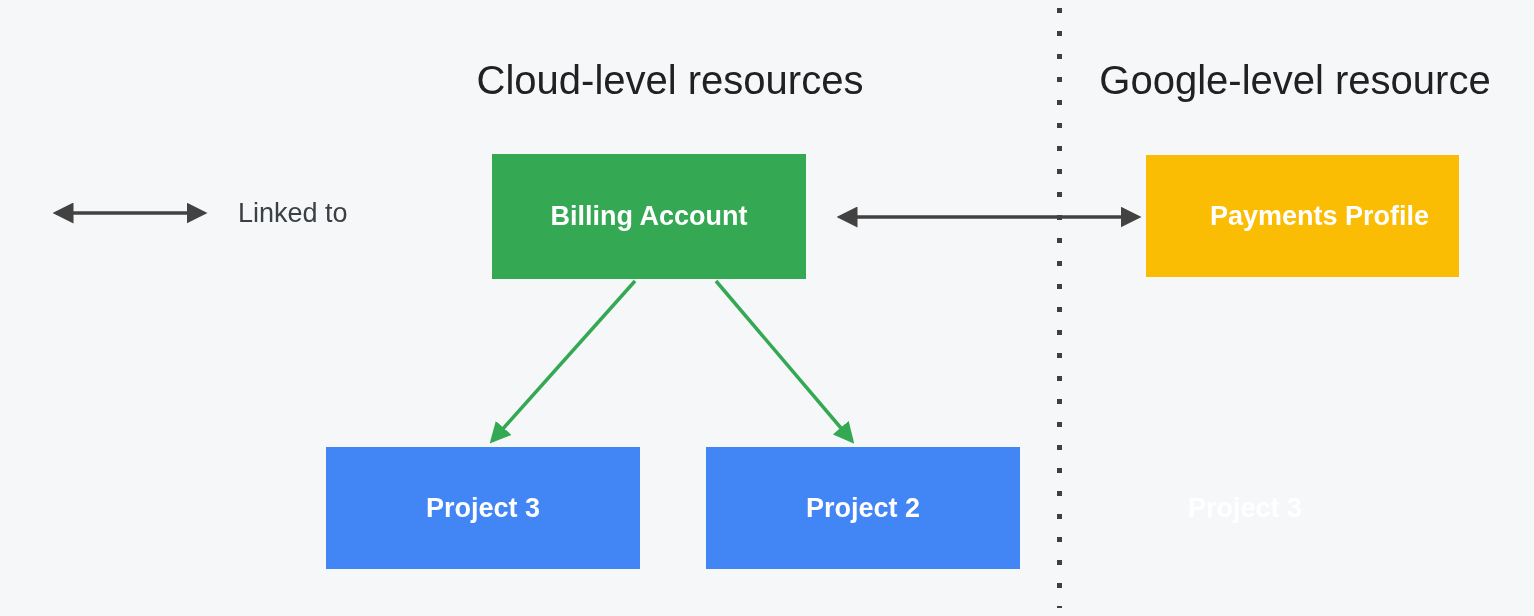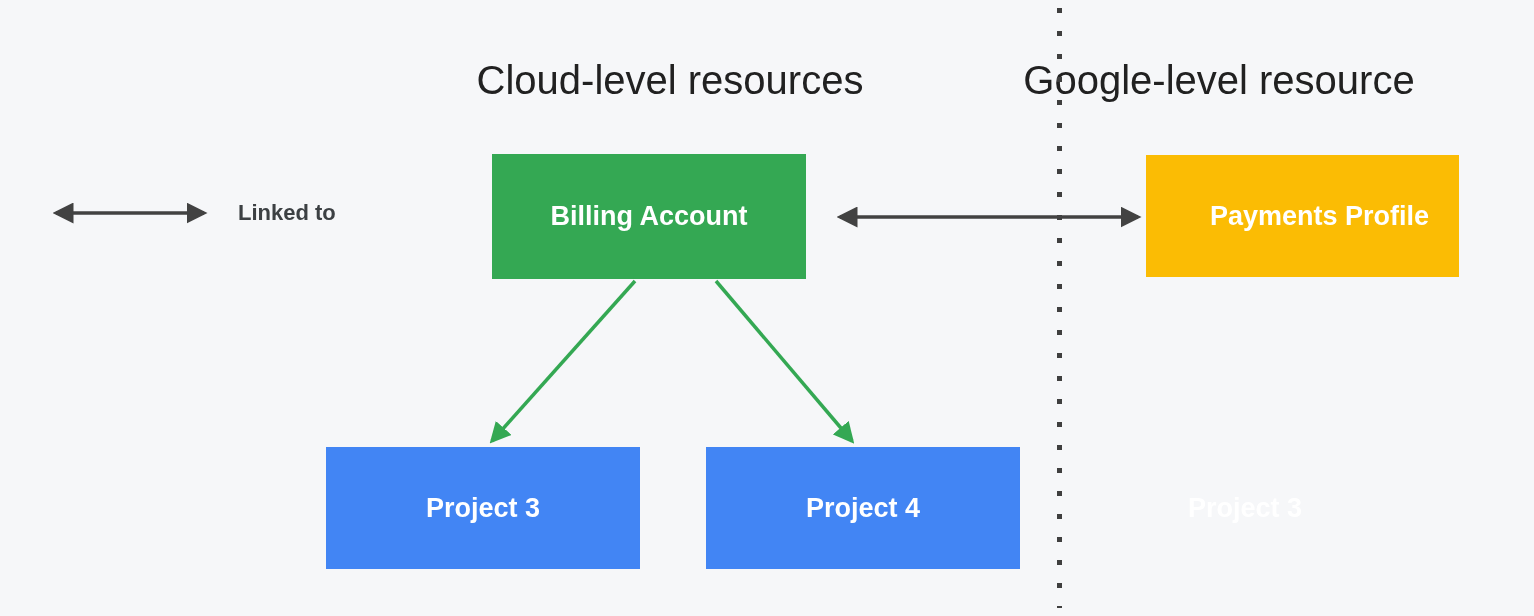--- a/index.html
+++ b/index.html
@@ -30,21 +30,21 @@
   .section-title{
     position:absolute;
     top:58px;
     transform:translateX(-50%);
     font-size:40px;
     font-weight:400;
     color:var(--title-text);
     white-space:nowrap;
   }
   .title-left{left:670px;}
-  .title-right{left:1219px;}
+  .title-right{left:1295px;}
   
   .divider{
     position:absolute;
     left:1057px;top:8px;
     width:5px;height:600px;
     background:repeating-linear-gradient(
       to bottom,
       var(--divider) 0px, var(--divider) 5px,
       transparent 5px, transparent 23px);
   }
@@ -55,22 +55,22 @@
   }
   .legend-row{
     display:flex;
     align-items:center;
     height:30px;
     margin-bottom:22px;
   }
   .legend-row svg{display:block;}
   .legend-label{
     margin-left:26px;
-    font-size:22px;
-    font-weight:700;
+    font-size:27px;
+    font-weight:400;
     color:var(--legend-text);
     white-space:nowrap;
   }
   
   .node{
     position:absolute;
     display:flex;
     align-items:center;
     justify-content:center;
     font-size:27px;
@@ -143,18 +143,18 @@
 
   <div class="node node-payments">
     <span>Payments Profile</span>
   </div>
 
   <div class="node node-project1">
     <span>Project 3</span>
   </div>
 
   <div class="node node-project2">
-    <span>Project 4</span>
+    <span>Project 2</span>
   </div>
 
   <div class="ghost-label">Project 3</div>
 
 </div>
 
 </body></html>

